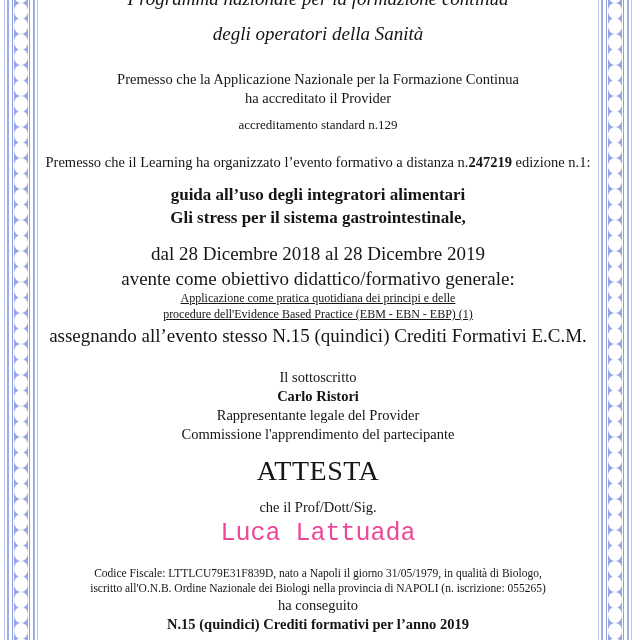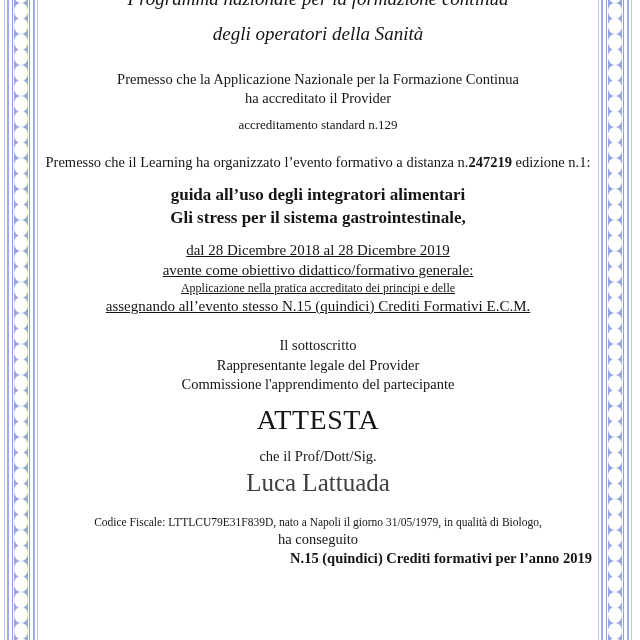--- a/index.html
+++ b/index.html
@@ -98,34 +98,35 @@
   }
   .title-clip {
     position: absolute;
     left: 0; right: 0;
     top: -13px;
     height: 35px;
     overflow: hidden;
   }
 
   .t-14  { font-size: 14.5px; }
-  .t-15  { font-size: 15px; text-decoration: underline; }
+  .t-15  { font-size: 19px; }
   .t-13  { font-size: 13px; }
   .t-12  { font-size: 12px; }
   .t-11  { font-size: 11.5px; }
   .t-17b { font-size: 17px; font-weight: bold; }
   .t-21b { font-size: 21.5px; font-weight: bold; letter-spacing: .2px; }
   .t-28  { font-size: 28px; letter-spacing: .5px; }
   .t-25  { font-size: 25px; }
 
-  .bold { font-weight: bold; text-align: right; }
+  .bold { font-weight: bold; }
   .ul   { text-decoration: underline; }
 
   .name-highlight {
-    color: #404040;
+    color: #ec4899;
+    font-family: Liberation Mono, monospace;
   }
 
   .spacer-8  { height: 8px; }
   .spacer-12 { height: 12px; }
   .spacer-16 { height: 16px; }
   .spacer-20 { height: 20px; }
   .spacer-24 { height: 24px; }
 </style>
 </head>
 <body>
@@ -271,41 +272,44 @@
     <div class="spacer-12"></div>
 
     <div class="line t-17b">guida all’uso degli integratori alimentari</div>
     <div class="line t-17b">Gli stress per il sistema gastrointestinale,</div>
 
     <div class="spacer-12"></div>
 
     <div class="line t-15">dal 28 Dicembre 2018 al 28 Dicembre 2019</div>
     <div class="line t-15">avente come obiettivo didattico/formativo generale:</div>
 
-    <div class="line t-12 ul">Applicazione nella pratica accreditato dei principi e delle</div>
+    <div class="line t-12 ul">Applicazione come pratica quotidiana dei principi e delle</div>
+    <div class="line t-12 ul">procedure dell'Evidence Based Practice (EBM - EBN - EBP) (1)</div>
 
     <div class="line t-15">assegnando all’evento stesso N.15 (quindici) Crediti Formativi E.C.M.</div>
 
     <div class="spacer-20"></div>
 
     <div class="line t-14">Il sottoscritto</div>
+    <div class="line t-14 bold">Carlo Ristori</div>
     <div class="line t-14">Rappresentante legale del Provider</div>
     <div class="line t-14">Commissione l'apprendimento del partecipante</div>
 
     <div class="spacer-8"></div>
 
     <div class="line t-28">ATTESTA</div>
 
     <div class="spacer-8"></div>
 
     <div class="line t-14">che il Prof/Dott/Sig.</div>
 
     <div class="line t-25 name-highlight">Luca Lattuada</div>
 
     <div class="spacer-16"></div>
 
     <div class="line t-11">Codice Fiscale: LTTLCU79E31F839D, nato a Napoli il giorno 31/05/1979, in qualità di Biologo,</div>
+    <div class="line t-11">iscritto all'O.N.B. Ordine Nazionale dei Biologi nella provincia di NAPOLI (n. iscrizione: 055265)</div>
 
     <div class="line t-14">ha conseguito</div>
     <div class="line t-14 bold">N.15 (quindici) Crediti formativi per l’anno 2019</div>
 
   </div>
 </div>
 
 </body></html>

